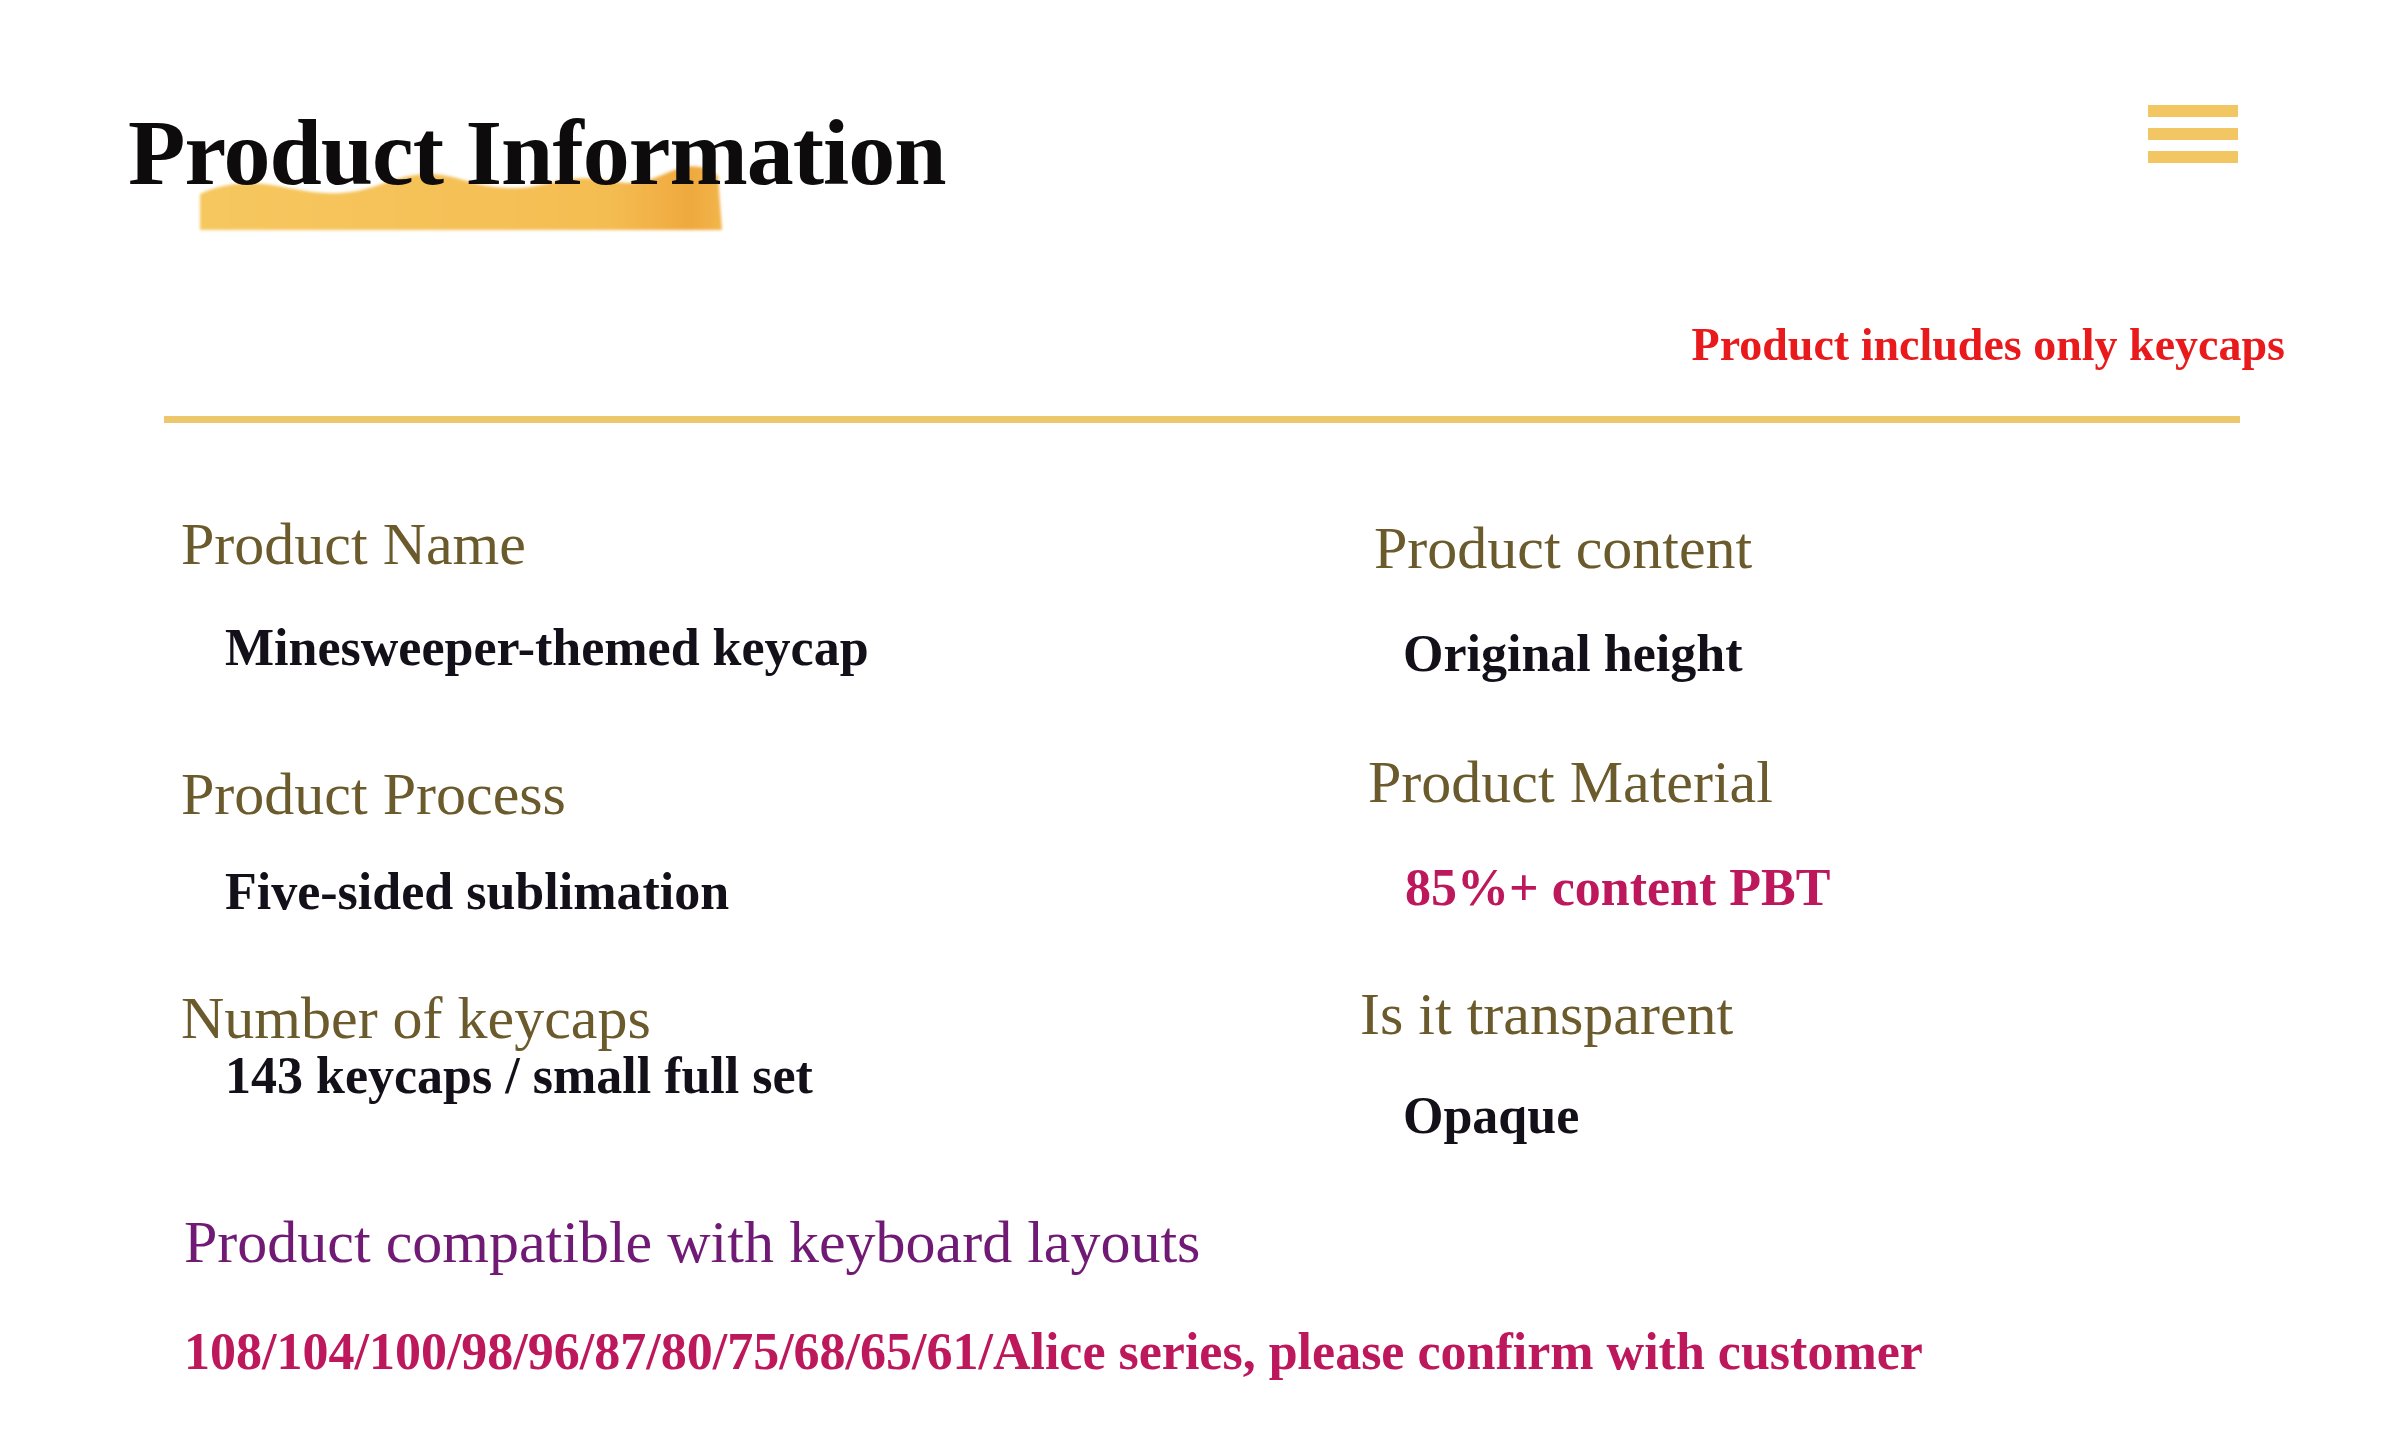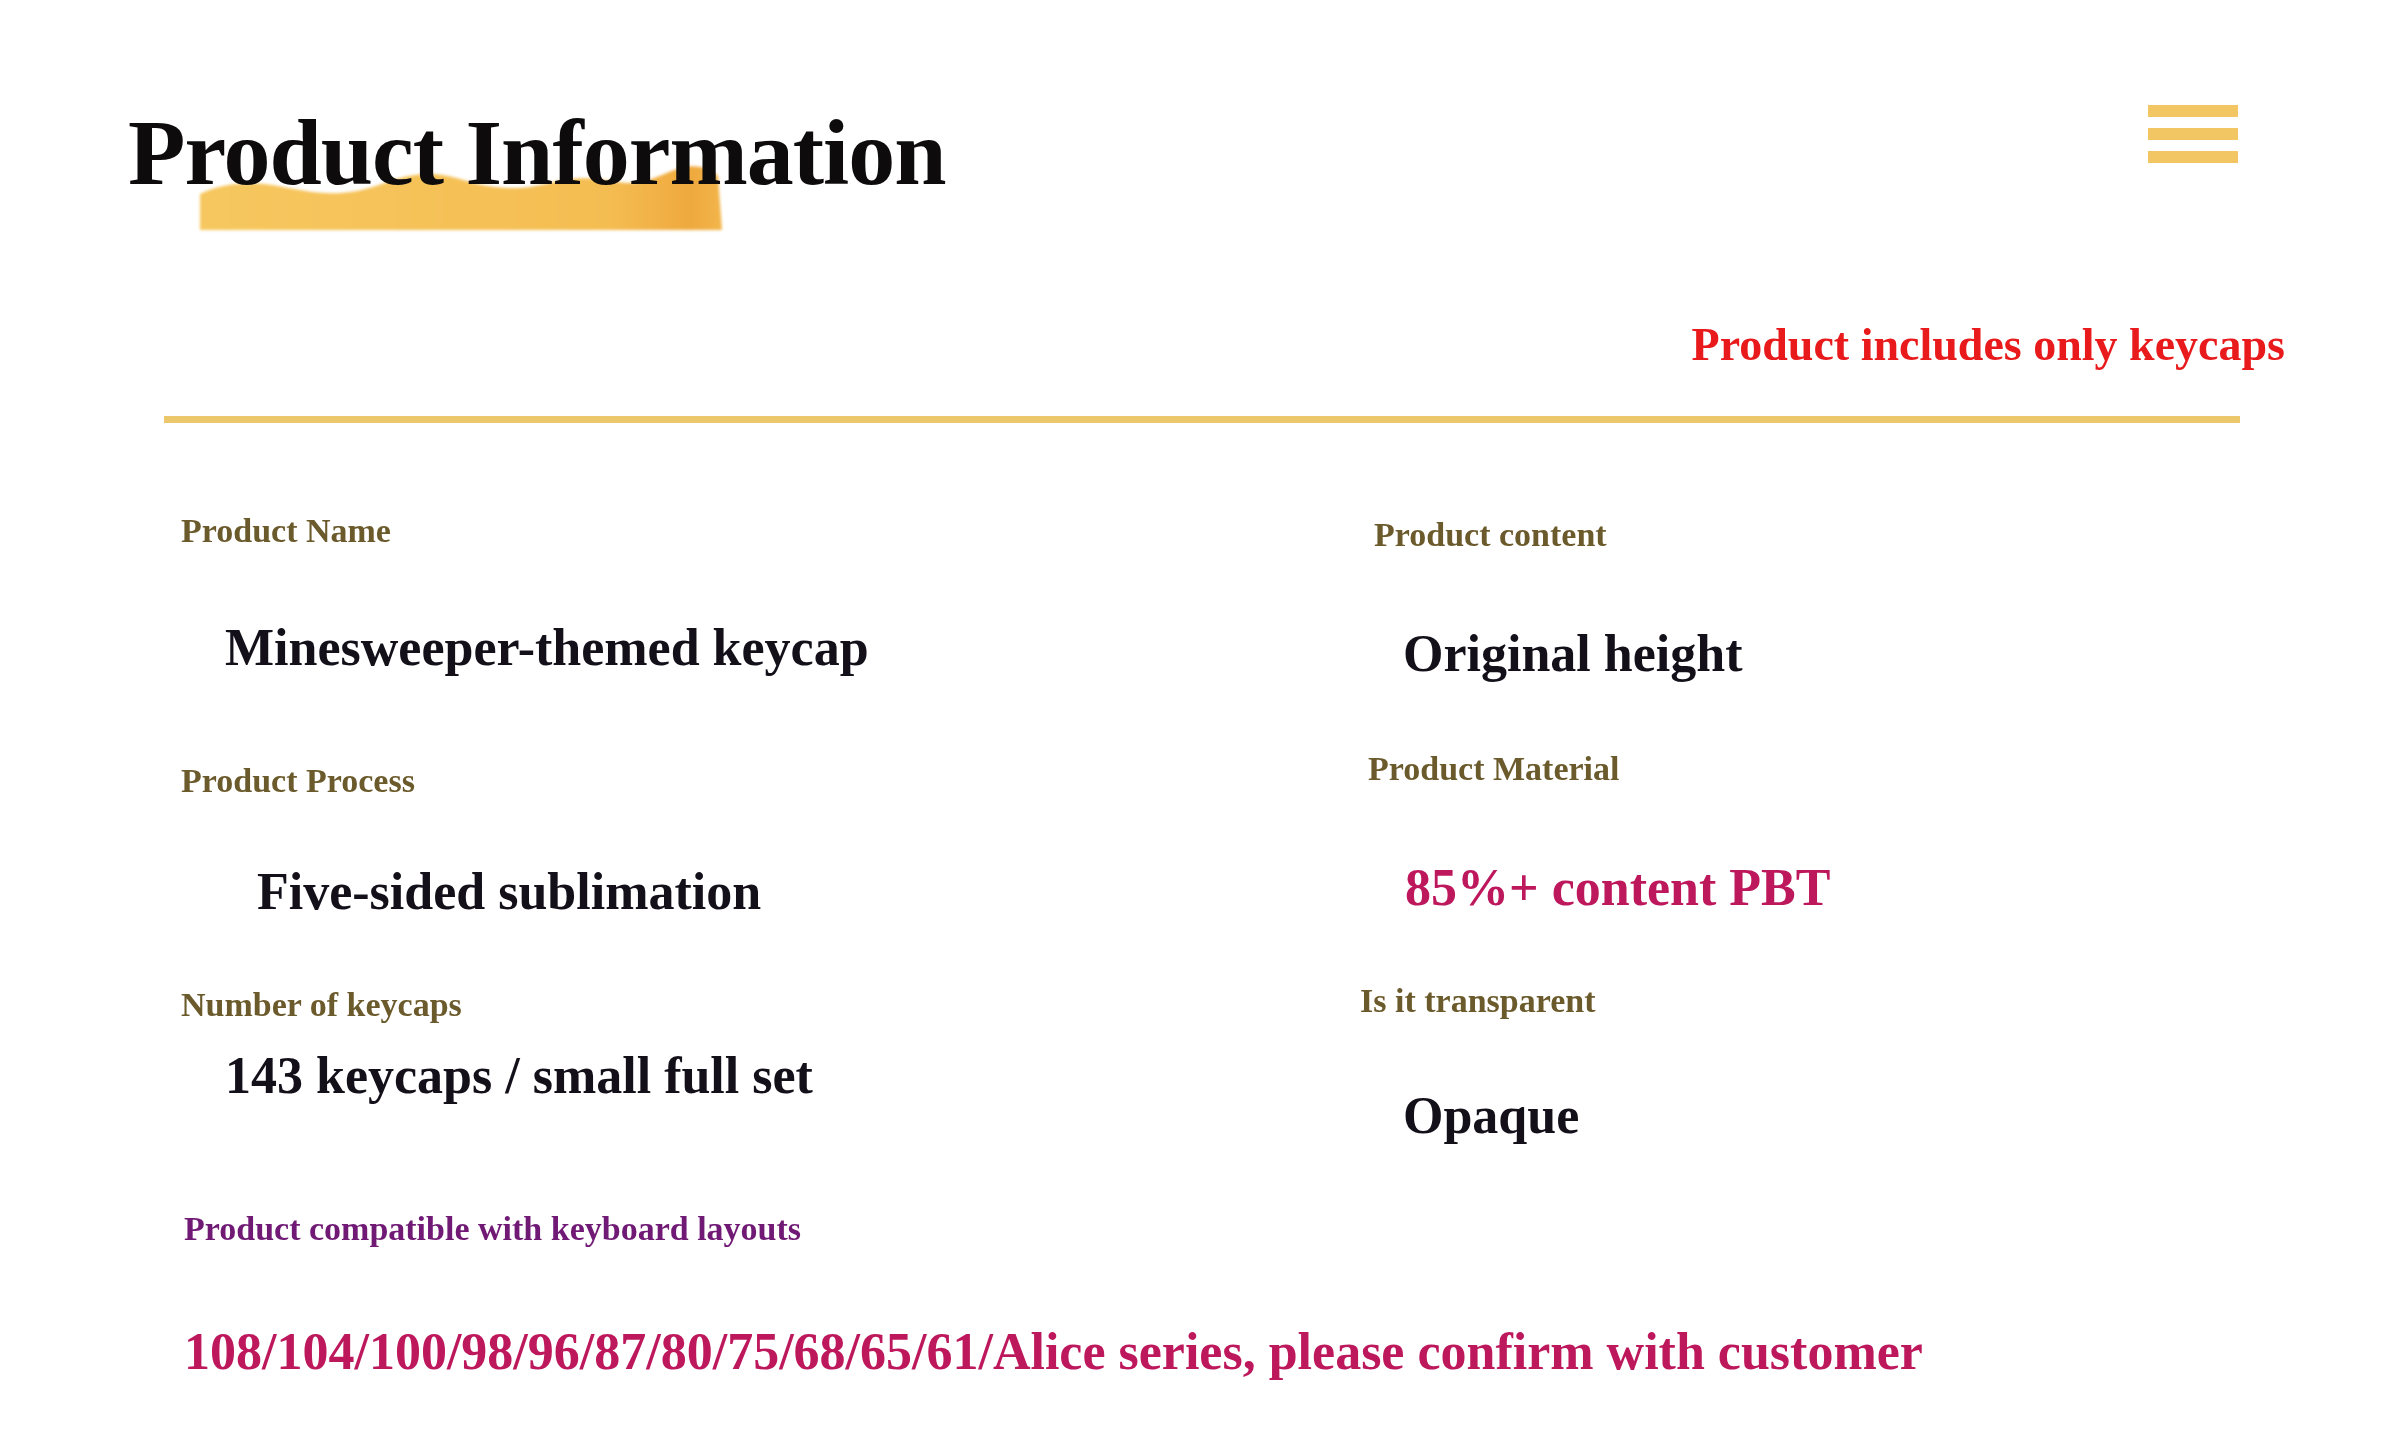--- a/index.html
+++ b/index.html
@@ -37,21 +37,21 @@
     font-size: 46px; font-weight: bold; color: #e91a1c;
     white-space: nowrap;
   }
 
   .divider {
     left: 164px; top: 416px; width: 2076px; height: 7px;
     background: #edc76b;
   }
 
   .f-label {
-    font-size: 34px; font-weight: bold; color: #6b5a2b;
+    font-size: 60px; font-weight: normal; color: #6b5a2b;
     white-space: nowrap; line-height: 1;
   }
   .f-value {
     font-size: 52px; font-weight: bold; color: #14101a;
     white-space: nowrap; line-height: 1;
   }
   .f-label.brown { color: #701a75; }
   .f-value.maroon { color: #be185d; }
 </style>
 </head>
@@ -83,21 +83,21 @@
 </button>
 
 <div class="abs note-red">Product includes only keycaps</div>
 
 <div class="abs divider"></div>
 
 <div class="abs f-label" style="left:181px; top:514px;">Product Name</div>
 <div class="abs f-value" style="left:225px; top:622px;">Minesweeper-themed keycap</div>
 
 <div class="abs f-label" style="left:181px; top:764px;">Product Process</div>
-<div class="abs f-value" style="left:225px; top:866px;margin-left:32px;">Five-sided sublimation</div>
+<div class="abs f-value" style="left:225px; top:866px;">Five-sided sublimation</div>
 
 <div class="abs f-label" style="left:181px; top:988px;">Number of keycaps</div>
 <div class="abs f-value" style="left:225px; top:1034px;margin-top:16px;">143 keycaps / small full set</div>
 
 <div class="abs f-label brown" style="left:184px; top:1212px;">Product compatible with keyboard layouts</div>
 <div class="abs f-value maroon" style="left:184px; top:1326px;">108/104/100/98/96/87/80/75/68/65/61/Alice series, please confirm with customer</div>
 
 <div class="abs f-label" style="left:1374px; top:518px;">Product content</div>
 <div class="abs f-value" style="left:1403px; top:628px;text-align:center;">Original height</div>
 

